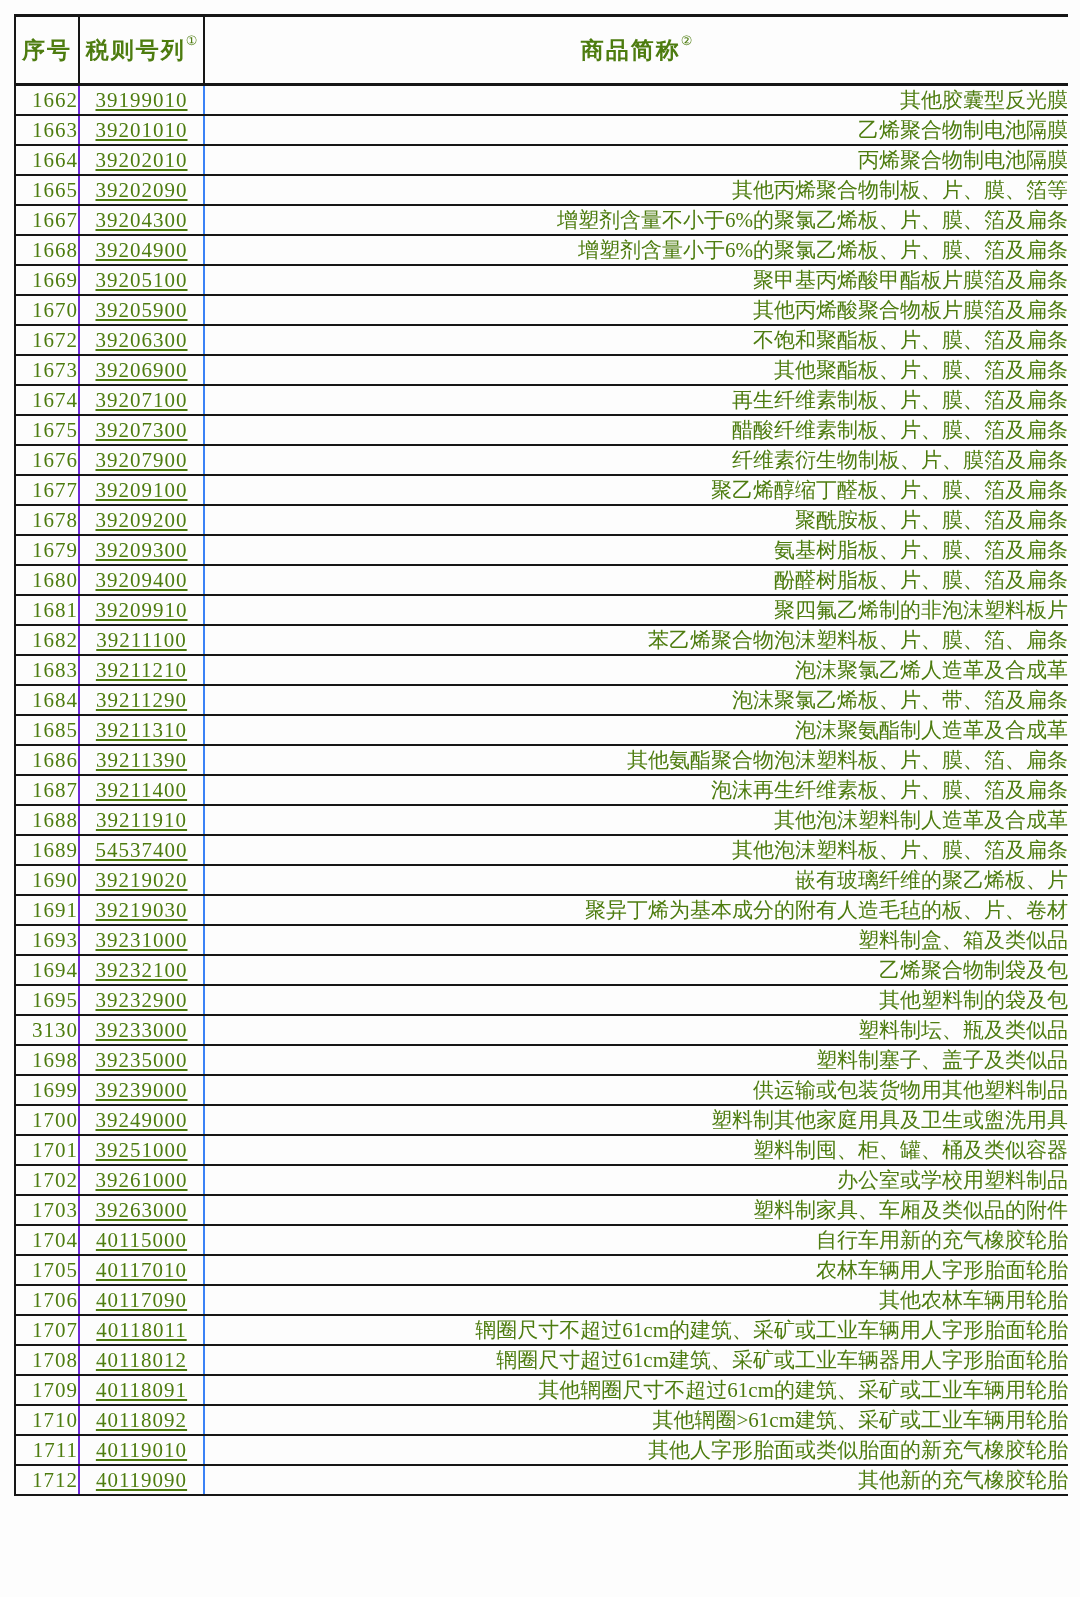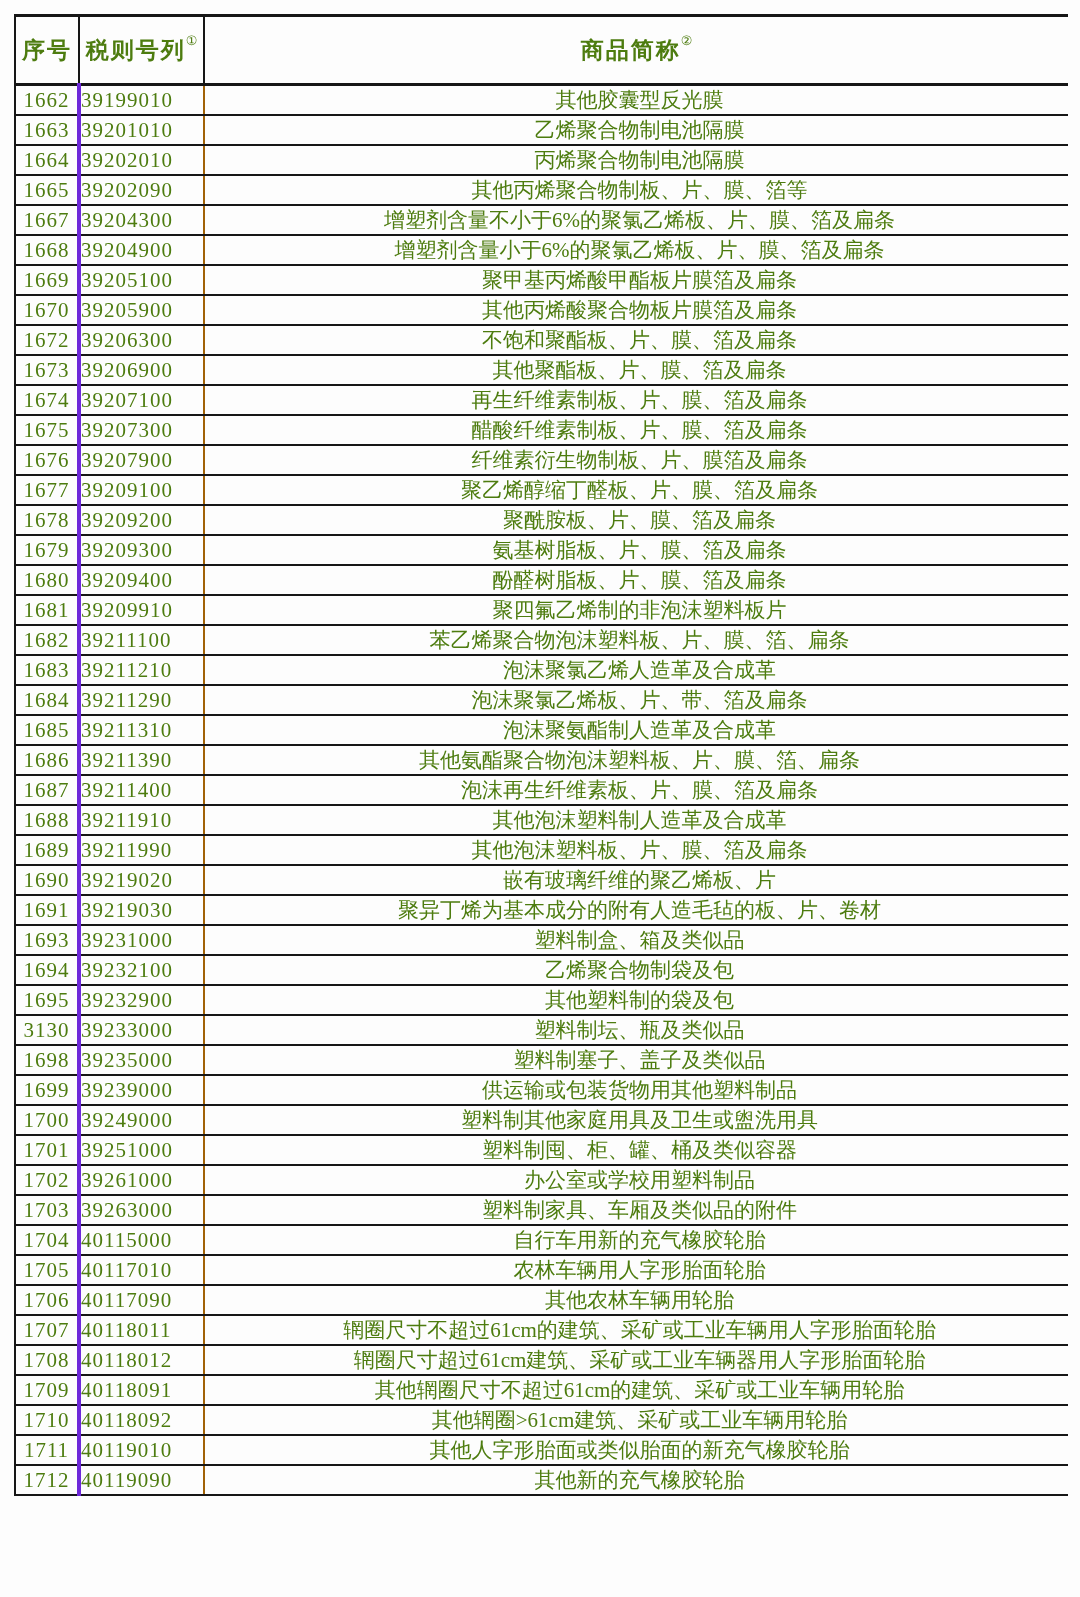--- a/index.html
+++ b/index.html
@@ -53,34 +53,35 @@
   tbody td {
     height: 27px;
     font-size: 21px;
     vertical-align: middle;
     border-bottom: 2px solid #161616;
     padding: 0;
     white-space: nowrap;
     overflow: hidden;
   }
   td.col-serial {
+    text-align: right;
+    border-right: 2px solid #6d28d9;
+    letter-spacing: 1px;
+  }
+  td.col-code {
     text-align: center;
-    border-right: 4px solid #6d28d9;
+    border-right: 2px solid #3b82f6;
     letter-spacing: 1px;
-  }
-  td.col-code {
-    text-align: left;
-    border-right: 2px solid #a16207;
-    letter-spacing: 1px;
+    text-decoration: underline;
   }
   th.col-serial, th.col-code {
     border-right: 2px solid #161616;
   }
   td.col-name {
-    text-align: center;
+    text-align: right;
     padding-left: 6px;
   }
 </style>
 </head>
 <body>
 
 <div class="page">
   <table class="tariff">
     <colgroup>
       <col class="c1">
@@ -248,21 +249,21 @@
   </tr>
 
   <tr>
     <td class="col-serial">1688</td>
     <td class="col-code">39211910</td>
     <td class="col-name">其他泡沫塑料制人造革及合成革</td>
   </tr>
 
   <tr>
     <td class="col-serial">1689</td>
-    <td class="col-code">39211990</td>
+    <td class="col-code">54537400</td>
     <td class="col-name">其他泡沫塑料板、片、膜、箔及扁条</td>
   </tr>
 
   <tr>
     <td class="col-serial">1690</td>
     <td class="col-code">39219020</td>
     <td class="col-name">嵌有玻璃纤维的聚乙烯板、片</td>
   </tr>
 
   <tr>

